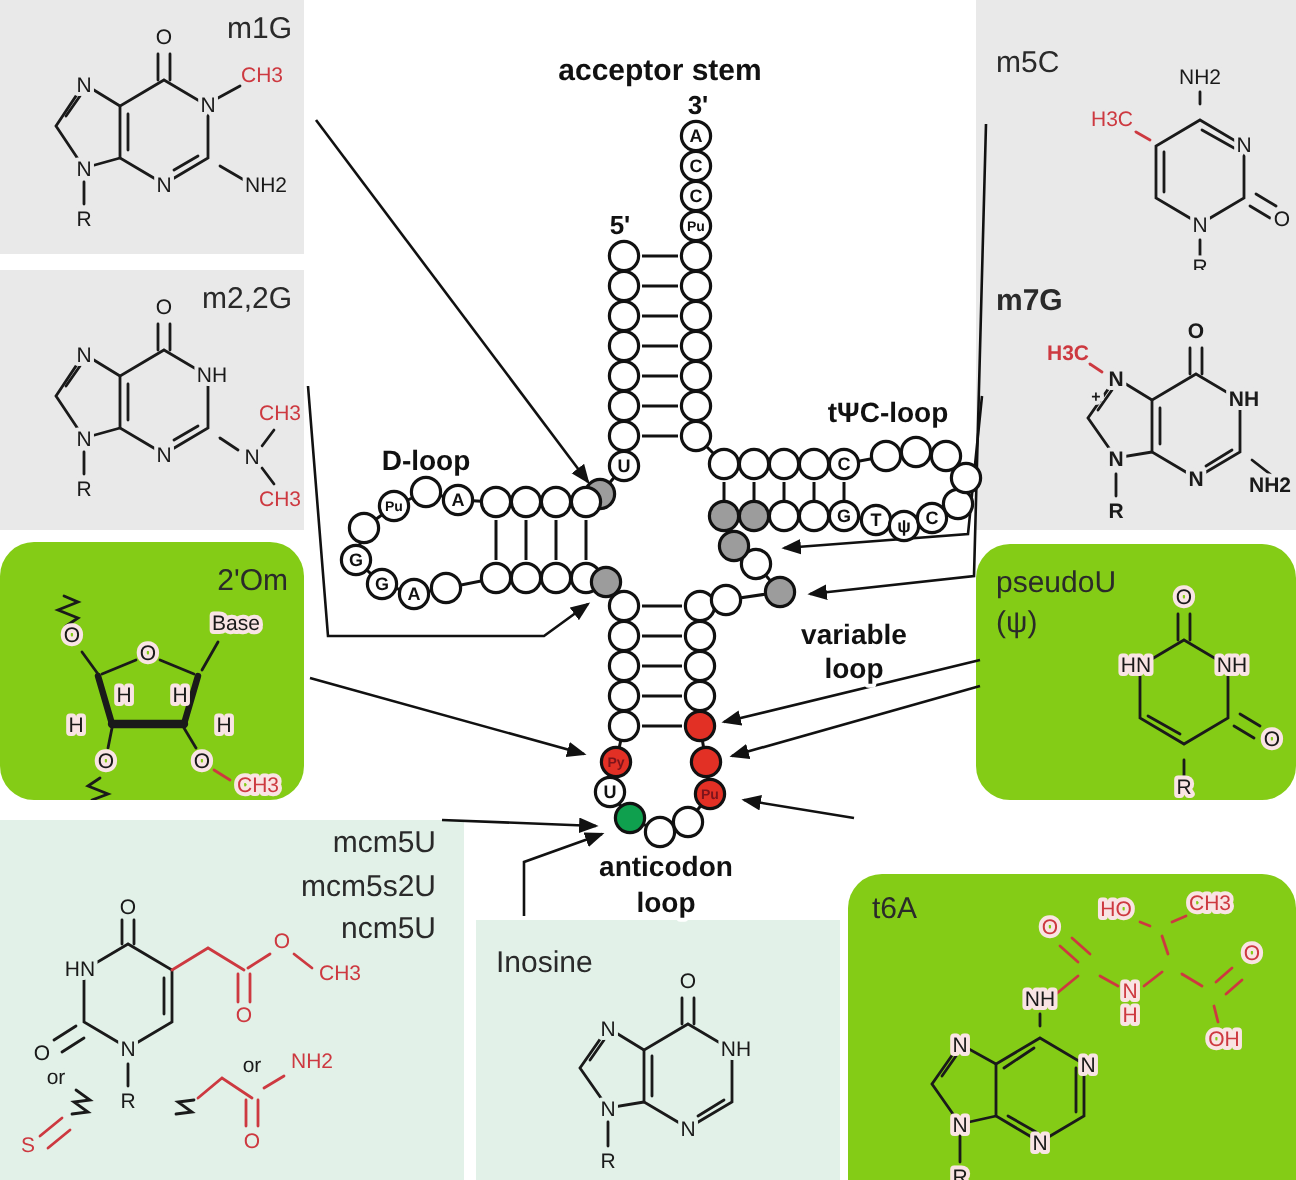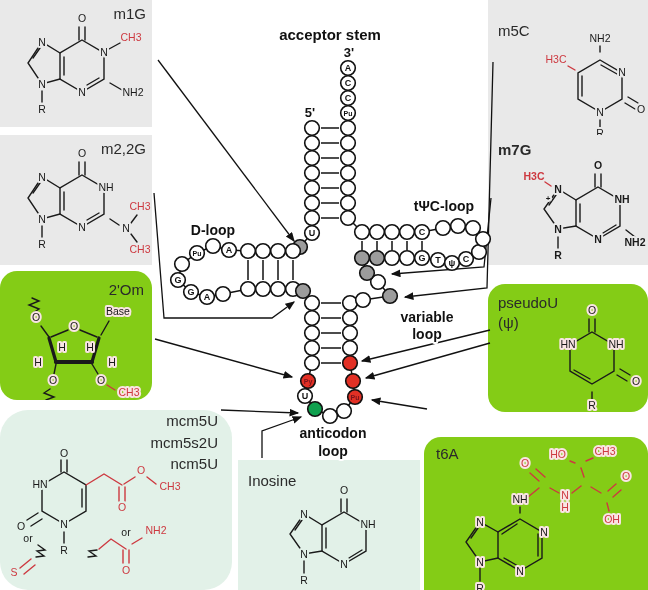--- a/index.html
+++ b/index.html
@@ -102,21 +102,21 @@
       <text class="atom" x="90" y="80">H</text>
       <text class="atom" x="38" y="95">H</text>
       <text class="atom" x="112" y="95">H</text>
       <text class="atom" x="36" y="50">O</text>
       <text class="atom" x="53" y="113">O</text>
       <text class="atom" x="101" y="113">O</text>
       <text class="atom red" x="129" y="125">CH3</text>
     </svg>
   </div>
 
-  <div class="panel bg-green" style="left:0;top:410px;width:232px;height:180px;border-radius:28px;">
+  <div class="panel bg-green" style="left:0;top:410px;width:232px;height:180px;">
     <svg viewBox="0 0 232 180">
       <text class="plabel" x="218" y="16" text-anchor="end">mcm5U</text>
       <text class="plabel" x="218" y="38" text-anchor="end">mcm5s2U</text>
       <text class="plabel" x="218" y="59" text-anchor="end">ncm5U</text>
       <g>
         <path class="bond" d="M64,62 L42,75 L42,101 L64,114 L86,101 L86,75 Z"></path>
         <path class="bond" d="M61,50 L61,62 M67,50 L67,62"></path>
         <path class="bond" d="M27,110 L38,103 M31,116 L42,109"></path>
         <path class="bond" d="M82,79 L82,97"></path>
         <path class="bond" d="M64,122 L64,133"></path>
@@ -184,21 +184,21 @@
       <text class="atom" x="147" y="111">NH2</text>
       <text class="atom" x="110" y="108">N</text>
       <text class="atom" x="70" y="58">N</text>
       <text class="atom tiny" x="60" y="66">+</text>
       <text class="atom" x="70" y="98">N</text>
       <text class="atom red" x="46" y="45">H3C</text>
       <text class="atom" x="70" y="124">R</text>
     </svg>
   </div>
 
-  <div class="panel bg-pink" style="left:488px;top:272px;width:160px;height:128px;margin-top:12px;">
+  <div class="panel bg-pink" style="left:488px;top:272px;width:160px;height:128px;">
     <svg viewBox="0 0 160 128">
       <text class="plabel" x="10" y="24">pseudoU</text>
       <text class="plabel" x="10" y="44">(ψ)</text>
       <g>
         <path class="bond" d="M104,48 L126,61 L126,87 L104,100 L82,87 L82,61 Z"></path>
         <path class="bond" d="M101,35 L101,48 M107,35 L107,48"></path>
         <path class="bond" d="M129,91 L139,97 M132,85 L142,91"></path>
         <path class="bond" d="M102,95 L86,86"></path>
         <path class="bond" d="M104,108 L104,116"></path>
       </g>

